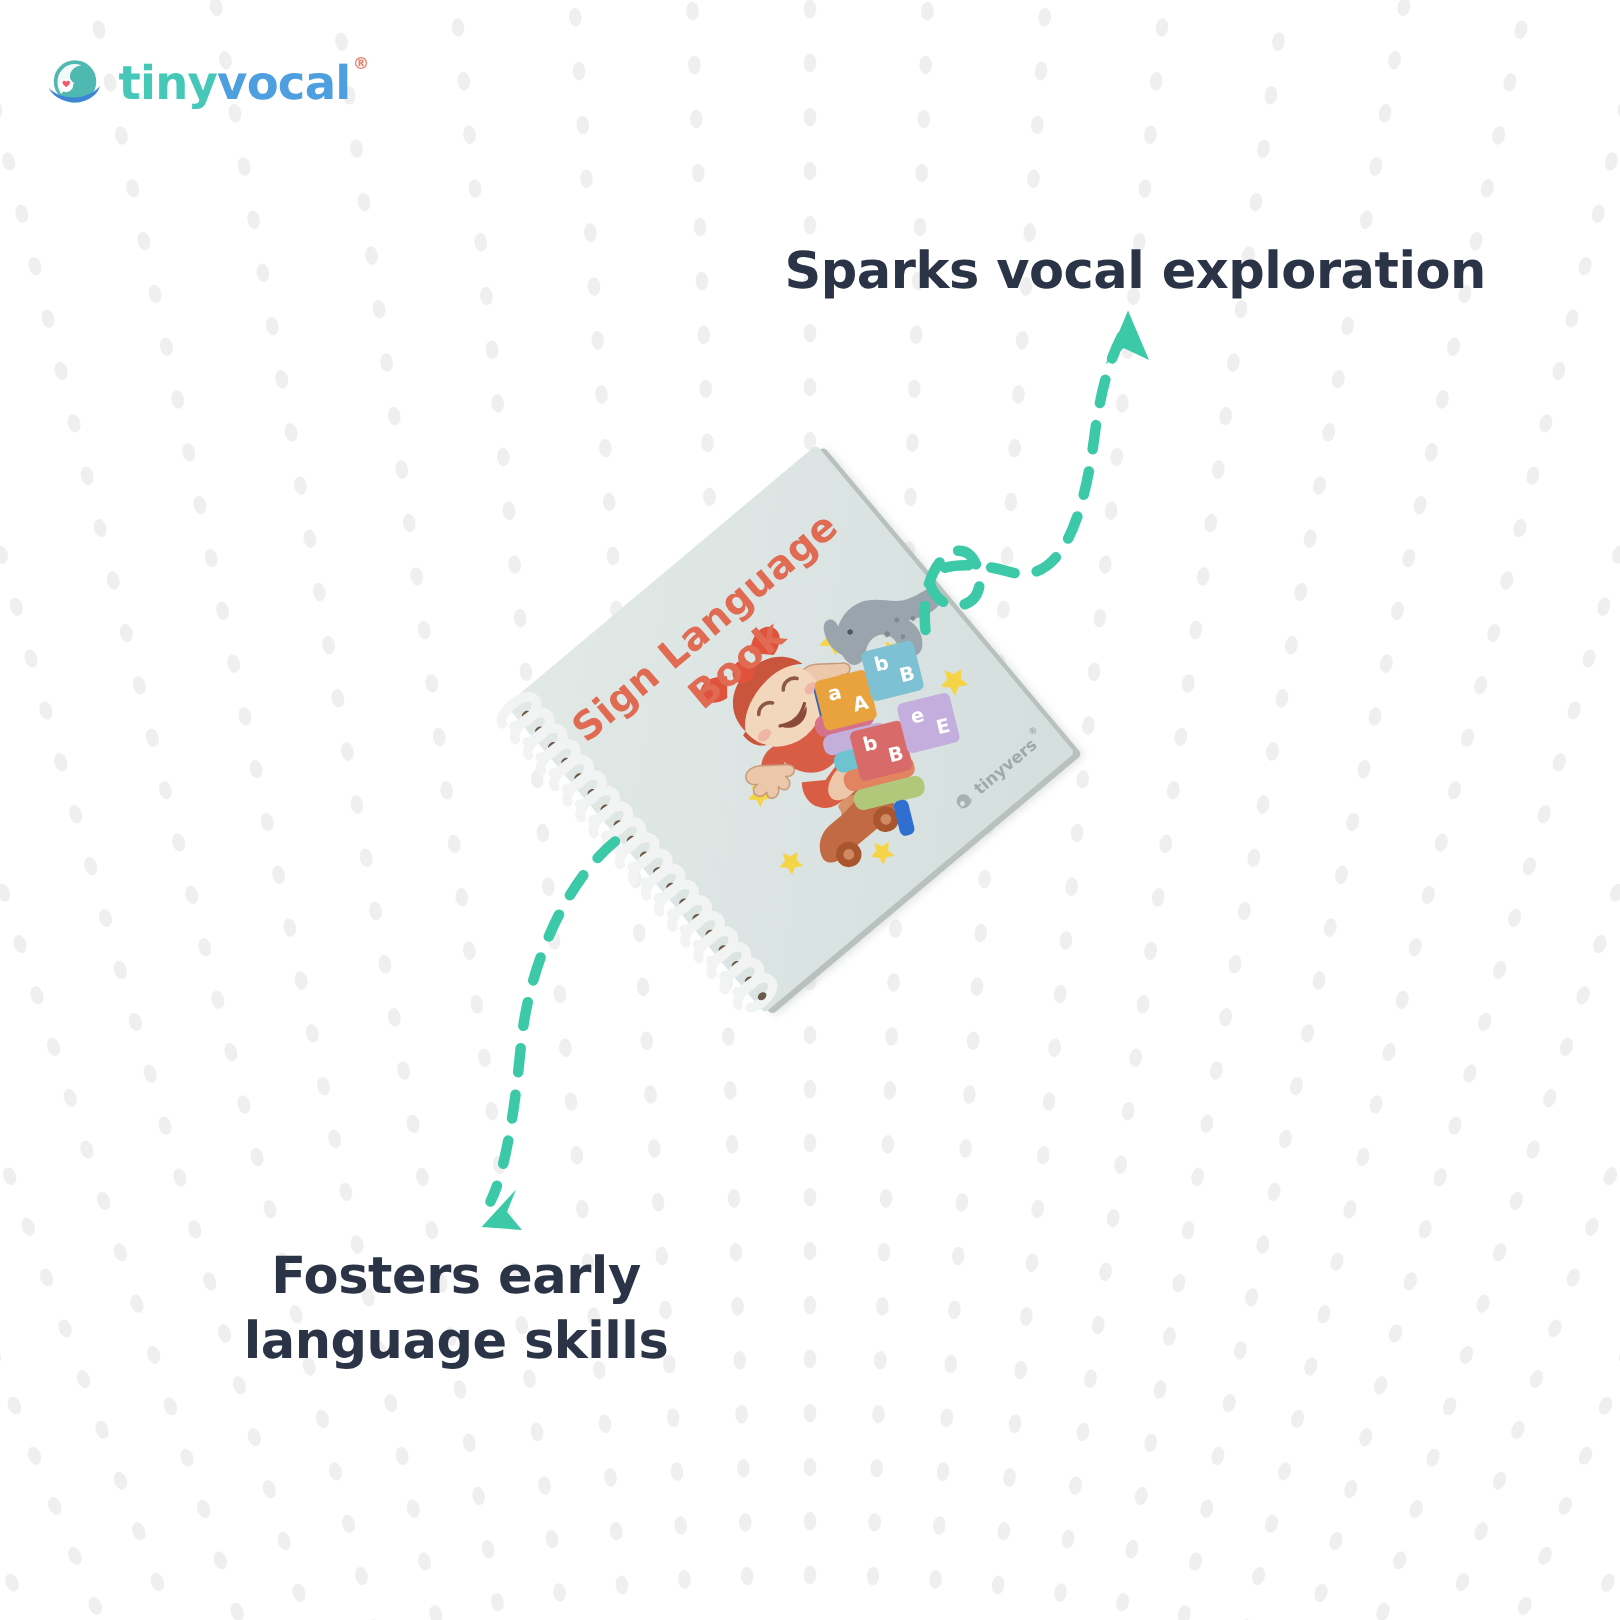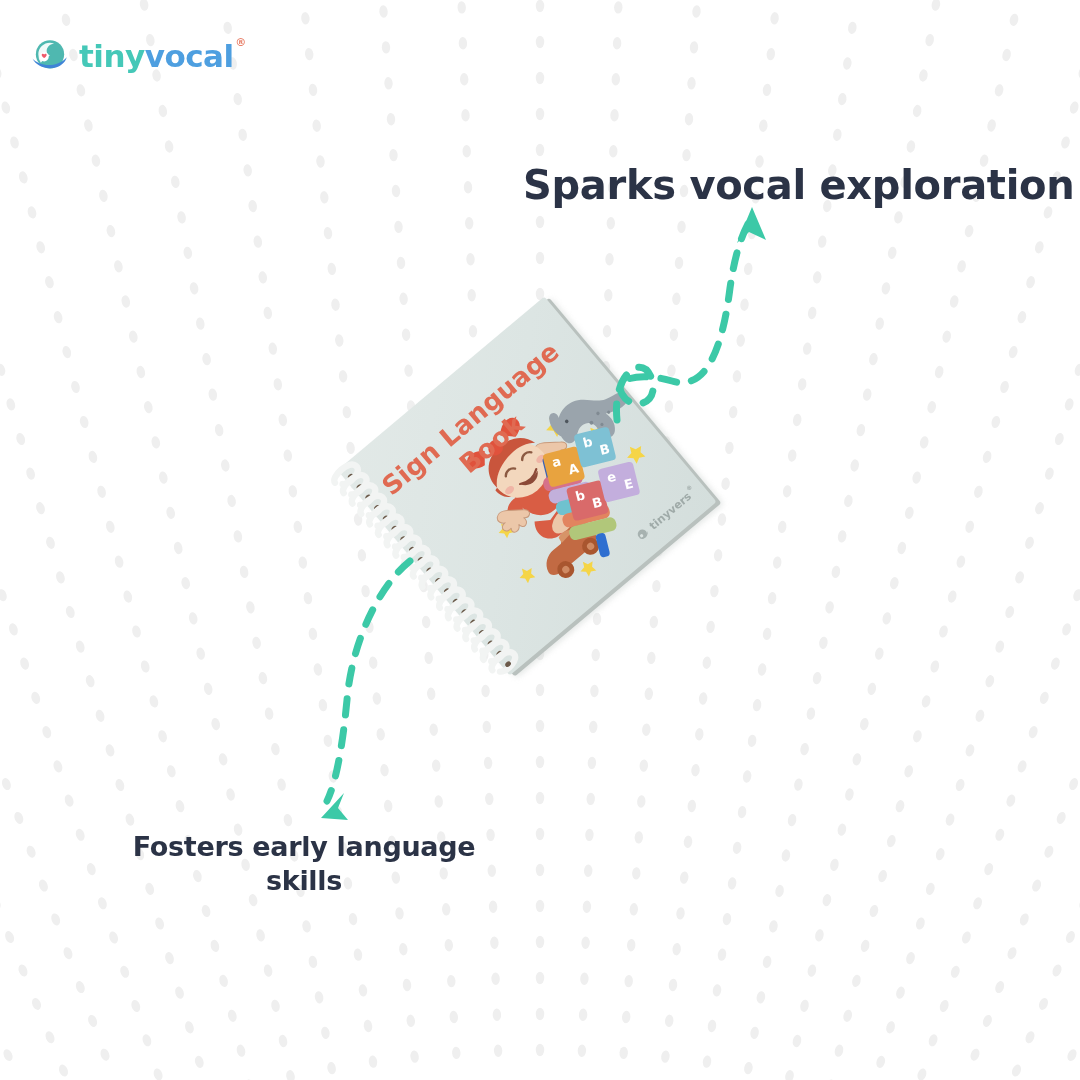--- a/index.html
+++ b/index.html
@@ -35,26 +35,26 @@
   
   .callout {
     position:absolute; z-index:6;
     color:#2b3346;
     font-family:"DejaVu Sans", sans-serif;
     font-weight:700;
     letter-spacing:-0.3px;
   }
   #callout-top {
     left:523px; top:160px;
-    font-size:40px; line-height:1.25;
+    font-size:34px; line-height:1.25;
     white-space:nowrap;
   }
   #callout-bottom {
     left:104px; top:830px; width:400px;
-    font-size:27px; line-height:1.25;
+    font-size:34px; line-height:1.25;
     text-align:center;
   }
 
   
   #arrows { position:absolute; inset:0; z-index:4; pointer-events:none; }
 
   
   #book-wrap {
     position:absolute; left:300px; top:280px;
     width:440px; height:420px; z-index:3;

